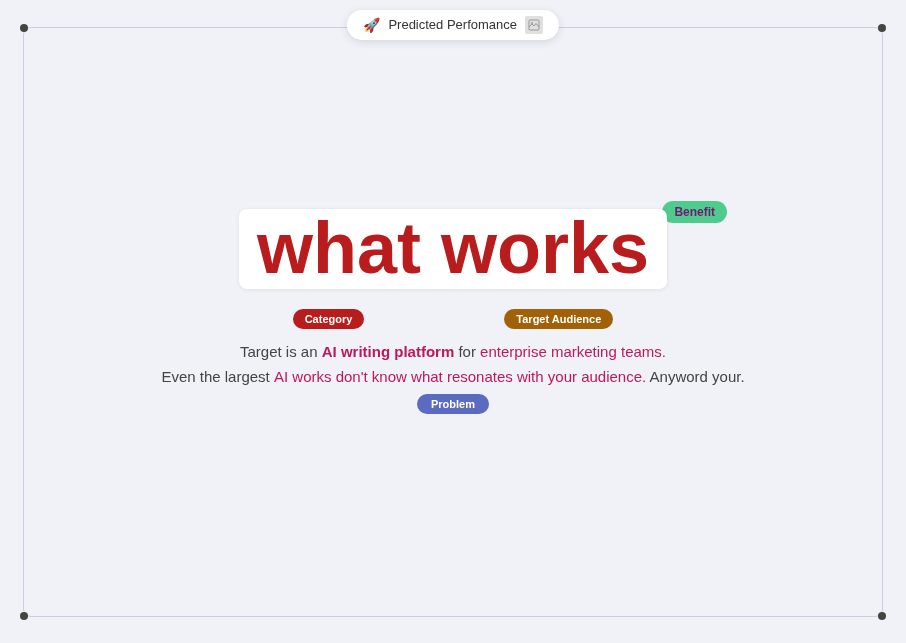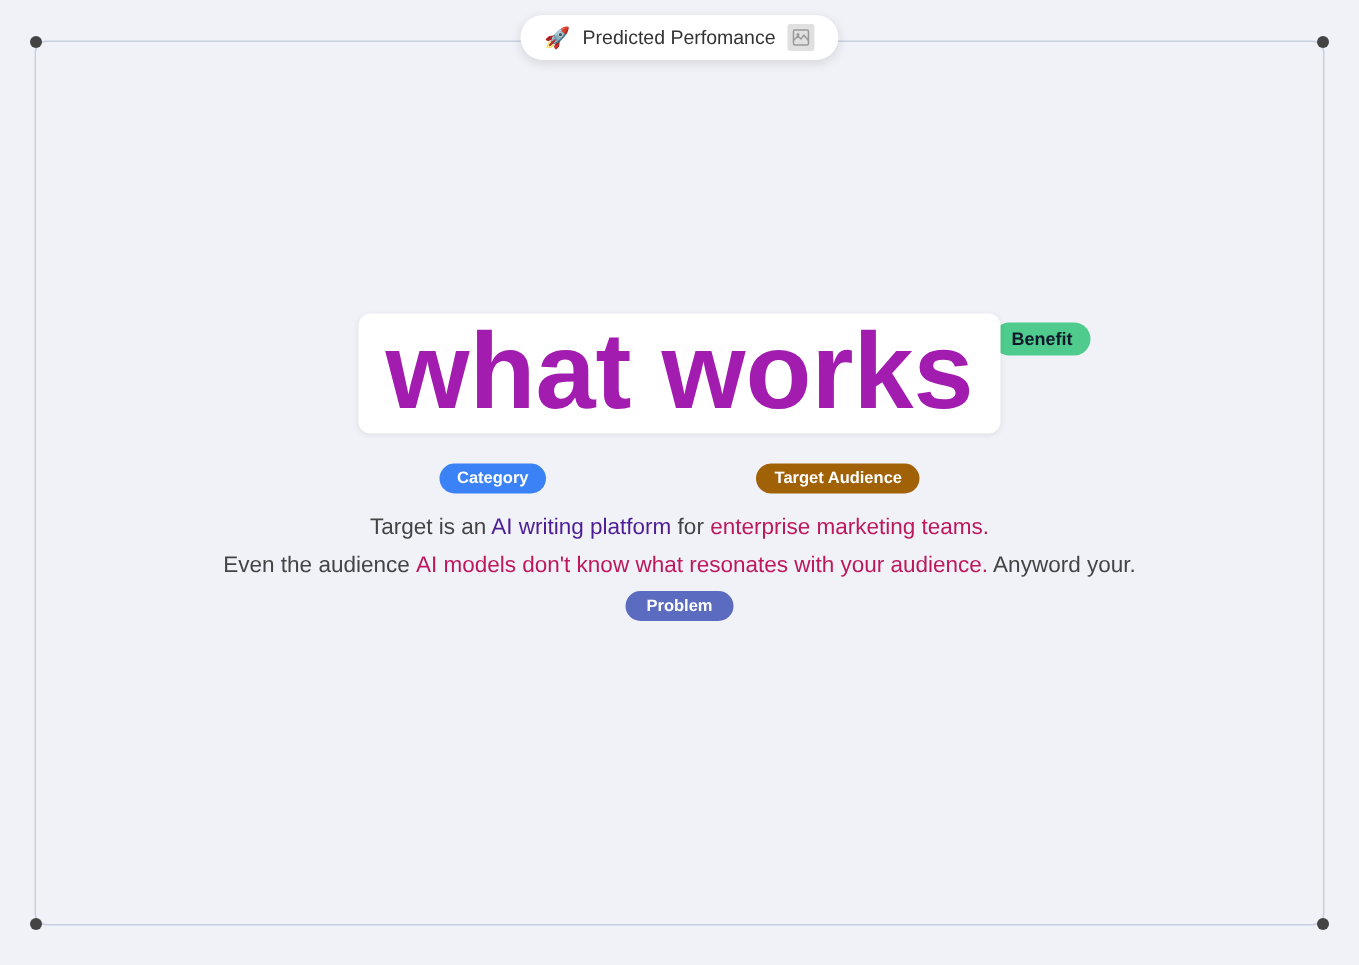--- a/index.html
+++ b/index.html
@@ -132,50 +132,49 @@
       font-weight: 800;
       color: #1a1a2e;
       line-height: 1.05;
       position: relative;
     }
 
     .headline-line2-boxed {
       background: white;
       border-radius: 8px;
       padding: 2px 18px;
-      color: #a21caf;
+      color: #b91c1c;
       box-shadow: 0 1px 4px rgba(0,0,0,0.08);
     }
 
     
     .badge-benefit {
       position: absolute;
       top: -8px;
       right: -60px;
       background: #4ecb8d;
-      color: #0f172a;
+      color: #701a75;
       font-size: 12px;
       font-weight: 600;
       padding: 4px 12px;
       border-radius: 20px;
-      margin-top: 14px;
     }
 
     
     .badges-row {
       display: flex;
       align-items: center;
       justify-content: center;
       gap: 140px;
       margin-top: 4px;
       margin-bottom: 8px;
     }
 
     .badge-category {
-      background: #3b82f6;
+      background: #b91c1c;
       color: white;
       font-size: 11px;
       font-weight: 600;
       padding: 4px 12px;
       border-radius: 20px;
     }
 
     .badge-target {
       background: #a16207;
       color: white;
@@ -188,22 +187,22 @@
     
     .description {
       text-align: center;
       color: #444;
       font-size: 15px;
       line-height: 1.7;
       margin-top: 2px;
     }
 
     .description .highlight-green {
-      color: #4c1d95;
-      font-weight: 400;
+      color: #be185d;
+      font-weight: 700;
     }
 
     .description .highlight-blue {
       color: #be185d;
       font-weight: 500;
     }
 
     
     .badge-problem-row {
       margin-top: 4px;
@@ -257,21 +256,21 @@
     <div class="badges-row">
       <div class="badge-category">Category</div>
       <div class="badge-target">Target Audience</div>
     </div>
 
     <div class="description">
       <div>
         <span>Target is an </span><span class="highlight-green"> AI writing platform</span><span> for </span><span class="highlight-blue">enterprise marketing teams.</span>
       </div>
       <div>
-        <span>Even the audience </span><span class="highlight-blue">AI models don't know what resonates with your audience.</span><span> Anyword your.</span>
+        <span>Even the largest </span><span class="highlight-blue">AI works don't know what resonates with your audience.</span><span> Anyword your.</span>
       </div>
     </div>
 
     <div class="badge-problem-row">
       <div class="badge-problem">Problem</div>
     </div>
 
   </div>
 </div>
 

